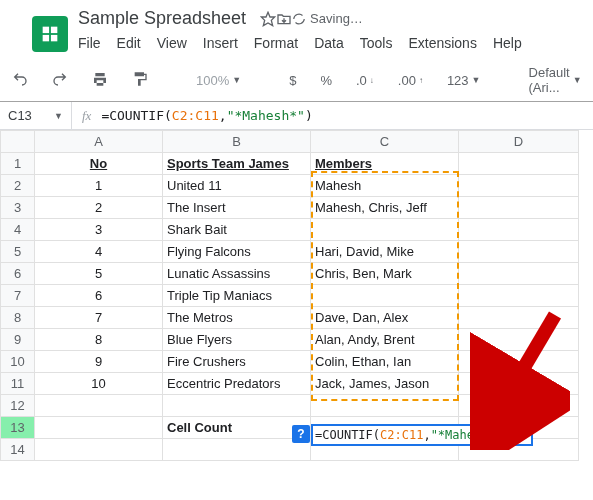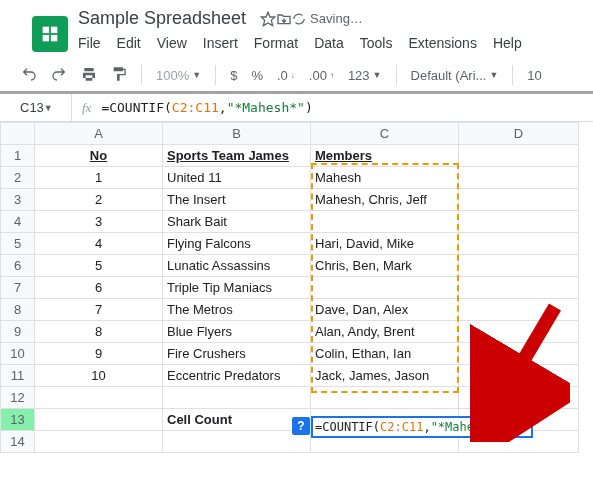--- a/index.html
+++ b/index.html
@@ -7,26 +7,26 @@
 .header { padding: 8px 12px 0; margin-left: 20px; }
 .title-row { display: flex; align-items: center; gap: 10px; }
 .logo { width: 36px; height: 36px; background: #0f9d58; border-radius: 4px; display: flex; align-items: center; justify-content: center; }
 .logo svg { width: 22px; height: 22px; }
 .doc-title { font-size: 18px; color: #3c4043; }
 .title-icons { display: flex; align-items: center; color: #5f6368; }
 .title-icons span { display: inline-flex; }
 .saving { font-size: 13px; color: #5f6368; display: flex; align-items: center; gap: 4px; }
 .menus { display: flex; gap: 16px; padding: 6px 0 8px 48px; font-size: 14px; color: #3c4043; }
 .menus span { cursor: pointer; }
-.toolbar { display: flex; align-items: center; gap: 14px; padding: 6px 21px; border-bottom: 3px solid #a3a3a3; color: #5f6368; }
+.toolbar { display: flex; align-items: center; gap: 24px; padding: 6px 12px; border-bottom: 1px solid #a3a3a3; color: #5f6368; }
 .toolbar .sep { width: 1px; height: 20px; background: #dadce0; }
 .tb-item { display: flex; align-items: center; gap: 3px; font-size: 13px; }
 .zoom { color: #9aa0a6; }
 .fmla-row { display: flex; align-items: center; border-bottom: 1px solid #dadce0; height: 28px; }
-.cell-ref { width: 72px; padding: 0 20px; font-size: 13px; color: #3c4043; display: flex; align-items: center; justify-content: space-between; border-right: 1px solid #dadce0; height: 100%; }
+.cell-ref { width: 72px; padding: 0 8px; font-size: 13px; color: #3c4043; display: flex; align-items: center; justify-content: space-between; border-right: 1px solid #dadce0; height: 100%; }
 .fx { font-style: italic; font-family: serif; color: #9aa0a6; padding: 0 10px; }
 .fmla-text { font-family: "Consolas", monospace; font-size: 13px; }
 .fn-name { color: #202124; }
 .paren { color: #202124; }
 .range1 { color: #e8710a; }
 .comma { color: #202124; }
 .str { color: #188038; }
 .grid-wrap { position: relative; }
 .grid { border-collapse: collapse; table-layout: fixed; }
 .grid th, .grid td { border: 1px solid #e0e0e0; font-size: 13px; height: 22px; }

